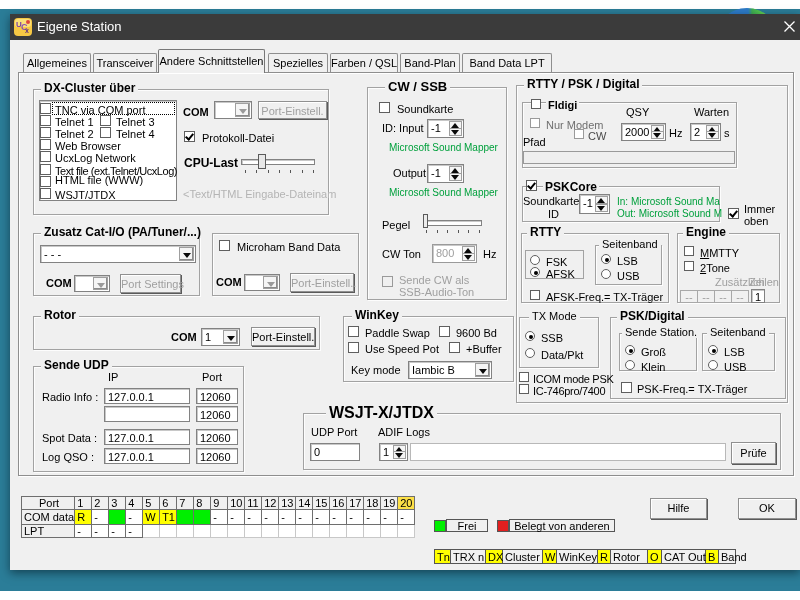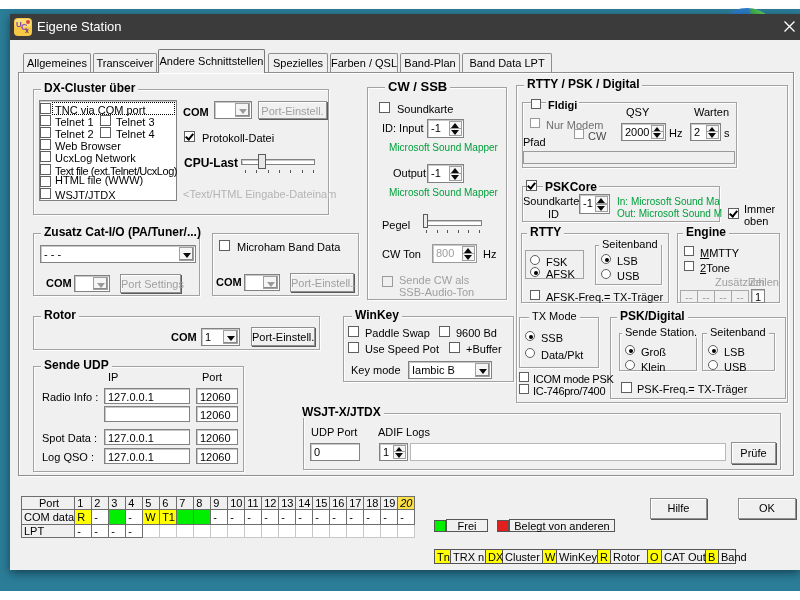--- a/index.html
+++ b/index.html
@@ -328,21 +328,21 @@
 <div class="lb" style="left:724px;top:361px;">USB</div>
 <div class="cb" style="left:621px;top:382px;"></div>
 <div class="lb" style="left:637px;top:383px;">PSK-Freq.= TX-Träger</div>
 
 <div class="cb" style="left:519px;top:372px;width:10px;height:10px;"></div>
 <div class="lb" style="left:533px;top:373px;letter-spacing:-0.3px;">ICOM mode PSK</div>
 <div class="cb" style="left:519px;top:384px;width:10px;height:10px;"></div>
 <div class="lb" style="left:533px;top:385px;letter-spacing:-0.3px;">IC-746pro/7400</div>
 
 <div class="g" style="left:303px;top:413px;width:478px;height:57px;"></div>
-<div class="lg" style="left:299px;top:407px;font-size:12px;">WSJT-X/JTDX</div>
+<div class="lg" style="left:326px;top:407px;font-size:16px;">WSJT-X/JTDX</div>
 <div class="lb" style="left:311px;top:426px;">UDP Port</div>
 <div class="lb" style="left:378px;top:426px;">ADIF Logs</div>
 <div class="fld" style="left:310px;top:443px;width:50px;height:18px;">
       <div class="v">0</div>
     </div>
 <div class="fld" style="left:379px;top:443px;width:29px;height:18px;">
       <div class="v">1</div>
       <div class="sp"></div>
       <div class="sp dn"></div>
     </div>
@@ -365,21 +365,21 @@
           <td style="width:17px;background:#f0f0f0;">10</td>
           <td style="width:17px;background:#f0f0f0;">11</td>
           <td style="width:17px;background:#f0f0f0;">12</td>
           <td style="width:17px;background:#f0f0f0;">13</td>
           <td style="width:17px;background:#f0f0f0;">14</td>
           <td style="width:17px;background:#f0f0f0;">15</td>
           <td style="width:17px;background:#f0f0f0;">16</td>
           <td style="width:17px;background:#f0f0f0;">17</td>
           <td style="width:17px;background:#f0f0f0;">18</td>
           <td style="width:17px;background:#f0f0f0;">19</td>
-          <td style="width:17px;background:#fde047;font-style:italic;">20</td>
+          <td style="width:17px;background:#fde047;">20</td>
         </tr>
         <tr style="height:15px;">
           <td style="width:53px;background:#f0f0f0;">COM data</td>
           <td style="width:17px;background:#ffff00;">R</td>
           <td style="width:17px;background:#fff;">-</td>
           <td style="width:17px;background:#00ef00;"></td>
           <td style="width:17px;background:#fff;">-</td>
           <td style="width:17px;background:#ffff00;">W</td>
           <td style="width:17px;background:#ffff00;">T1</td>
           <td style="width:17px;background:#00ef00;"></td>

